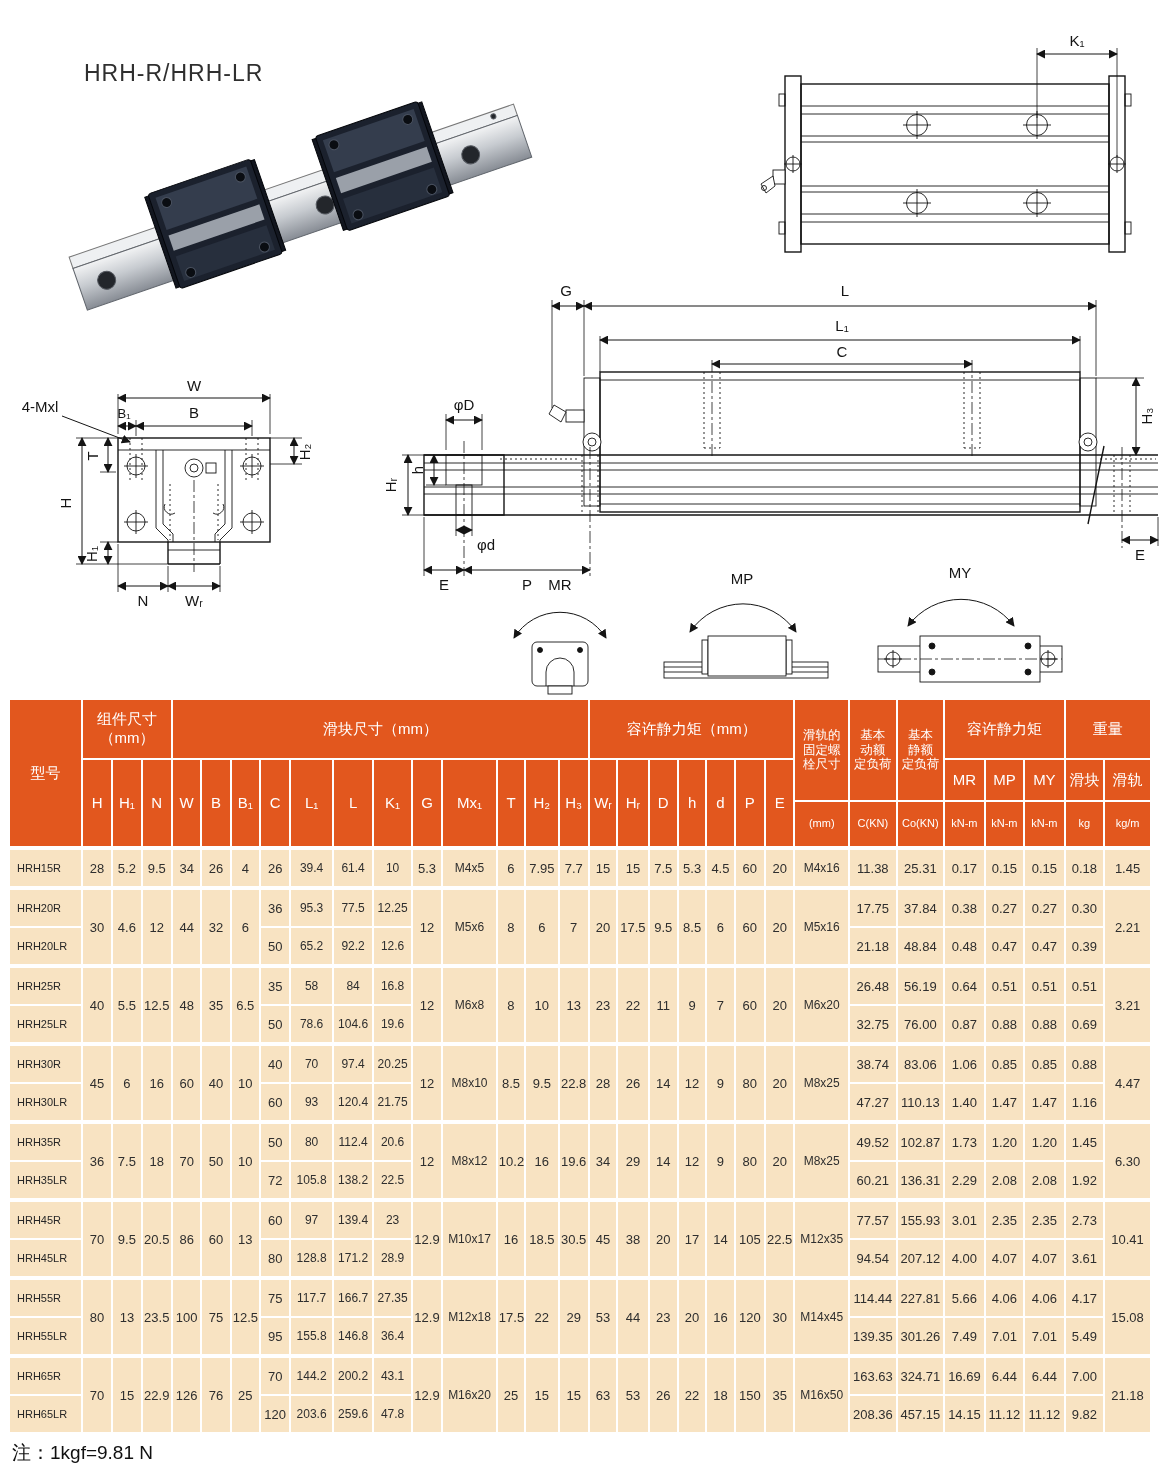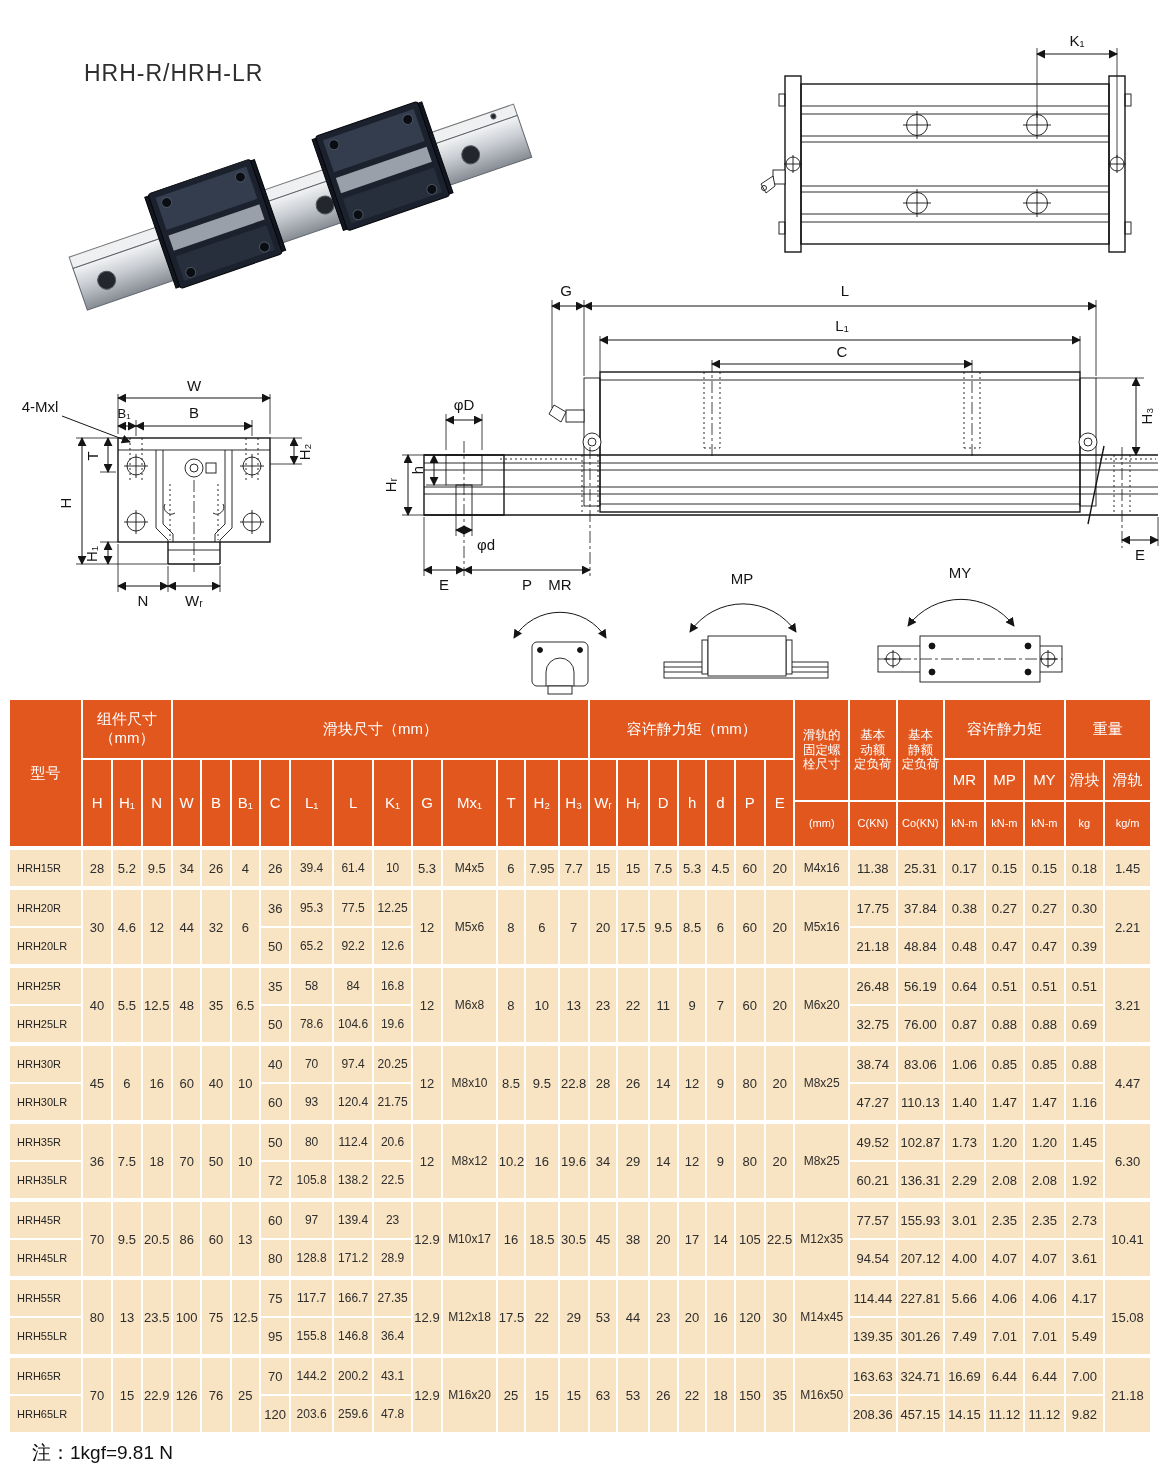--- a/index.html
+++ b/index.html
@@ -27,21 +27,21 @@
   table.spec thead tr:nth-child(1) th{height:56px;}
   table.spec thead tr:nth-child(2) th{height:38px;}
   table.spec thead tr:nth-child(3) th{height:42px;}
   table.spec td{
     background:#F8E3C2;border:2px solid #ffffff;text-align:center;
     font-size:13px;color:#2e2e2e;height:36px;padding:0 1px;overflow:hidden;
   }
   table.spec td.model{text-align:left;padding-left:7px;font-size:11px;color:#262626;}
   table.spec td.sm{font-size:12px;}
   table.spec tr.group-start td{border-top:4px solid #ffffff;}
-  .note{position:absolute;top:1440px;left:32px;font-size:19px;color:#101010;}
+  .note{position:absolute;top:1440px;left:12px;font-size:19px;color:#101010;}
   
   .dr{stroke:#141414;stroke-width:1.4;fill:none;}
   .dr2{stroke:#141414;stroke-width:0.9;fill:none;}
   .diml{stroke:#141414;stroke-width:1;fill:none;}
   .ext{stroke:#141414;stroke-width:0.8;fill:none;}
   .dot{stroke-dasharray:2 3;}
   .cl{stroke-dasharray:12 3 3 3;stroke-width:0.8;stroke:#141414;fill:none;}
   .dim{font-size:15px;fill:#141414;text-anchor:middle;}
   .dims{font-size:13px;fill:#141414;text-anchor:middle;}
 </style>

